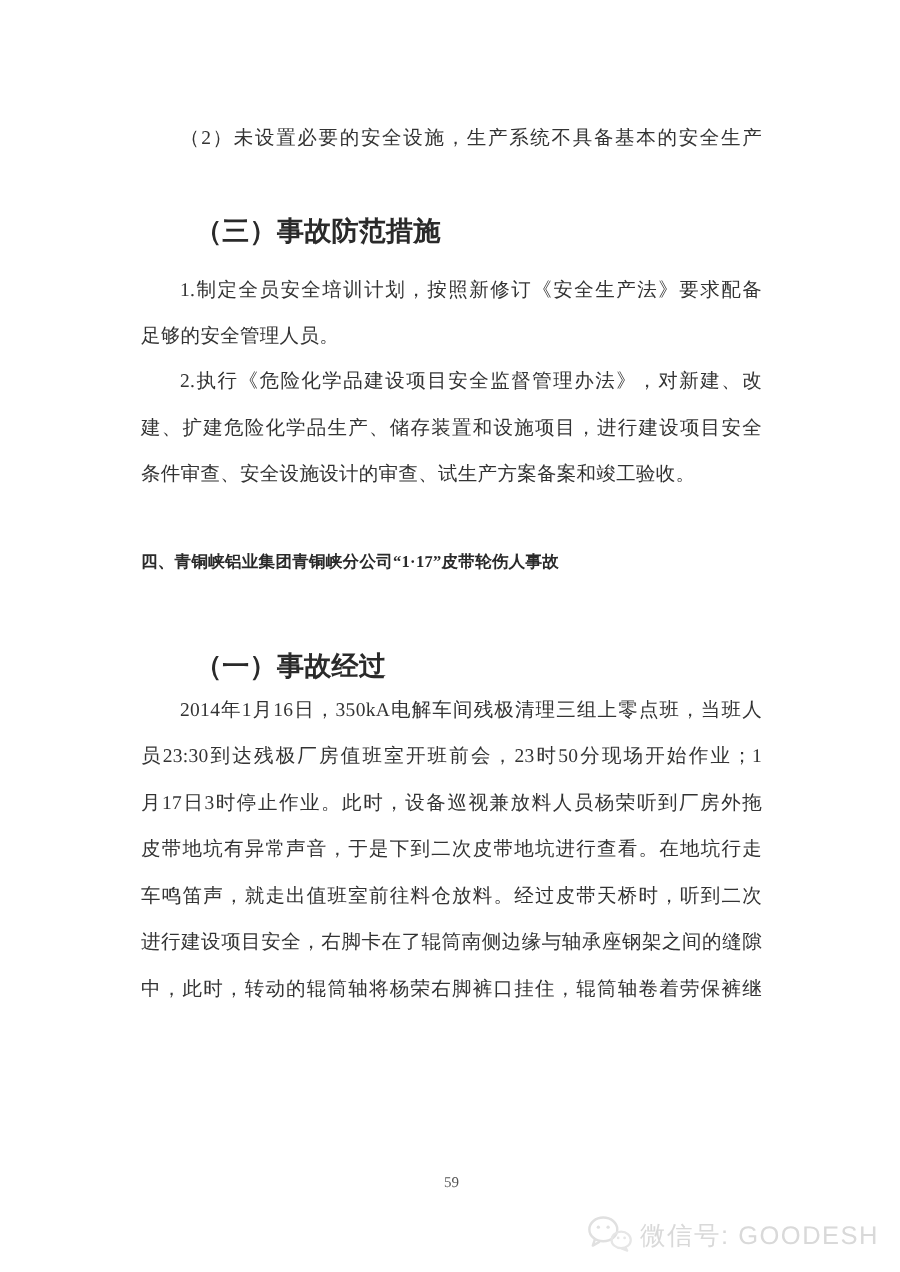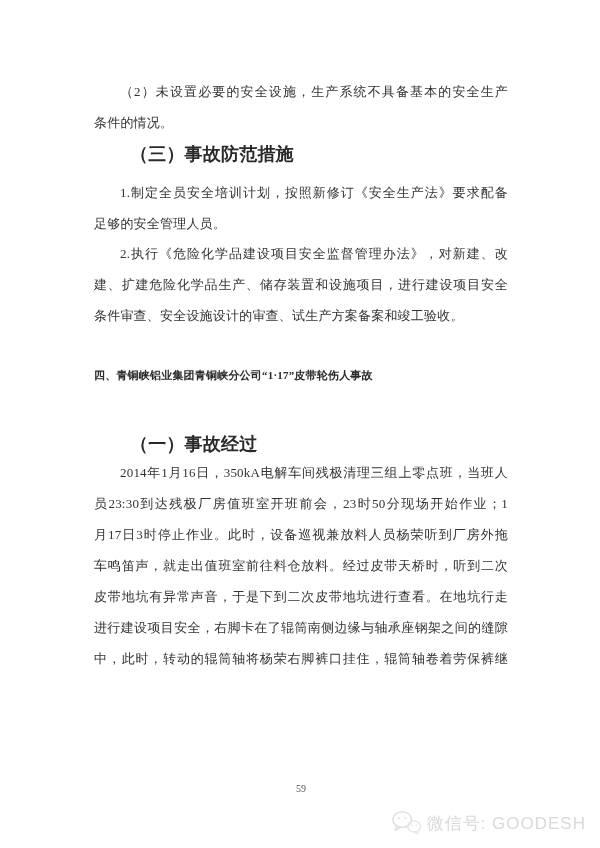--- a/index.html
+++ b/index.html
@@ -44,21 +44,20 @@
   }
   .watermark svg { display: block; }
 </style>
 </head>
 <body>
 
 <div class="page">
 
   <div class="block" style="top:76px">
     <div class="line ind fill">（2）未设置必要的安全设施，生产系统不具备基本的安全生产</div>
-    <div class="line">条件的情况。</div>
   </div>
 
   <div class="block bold h2" style="top:139px">
     <div class="line ind">（三）事故防范措施</div>
   </div>
 
   <div class="block" style="top:177px">
     <div class="line ind fill">1.制定全员安全培训计划，按照新修订《安全生产法》要求配备</div>
     <div class="line">足够的安全管理人员。</div>
   </div>
@@ -74,22 +73,22 @@
   </div>
 
   <div class="block bold h2" style="top:429px">
     <div class="line ind">（一）事故经过</div>
   </div>
 
   <div class="block" style="top:457px">
     <div class="line ind fill">2014年1月16日，350kA电解车间残极清理三组上零点班，当班人</div>
     <div class="line fill">员23:30到达残极厂房值班室开班前会，23时50分现场开始作业；1</div>
     <div class="line fill">月17日3时停止作业。此时，设备巡视兼放料人员杨荣听到厂房外拖</div>
+    <div class="line fill">皮带地坑有异常声音，于是下到二次皮带地坑进行查看。在地坑行走</div>
     <div class="line fill">车鸣笛声，就走出值班室前往料仓放料。经过皮带天桥时，听到二次</div>
-    <div class="line fill">皮带地坑有异常声音，于是下到二次皮带地坑进行查看。在地坑行走</div>
     <div class="line fill">进行建设项目安全，右脚卡在了辊筒南侧边缘与轴承座钢架之间的缝隙</div>
     <div class="line fill">中，此时，转动的辊筒轴将杨荣右脚裤口挂住，辊筒轴卷着劳保裤继</div>
 
   </div>
 
   <div class="pageno">59</div>
 
   <div class="watermark">
     <span>
       <svg width="31" height="26" viewBox="0 0 31 26" fill="none" xmlns="http://www.w3.org/2000/svg">

